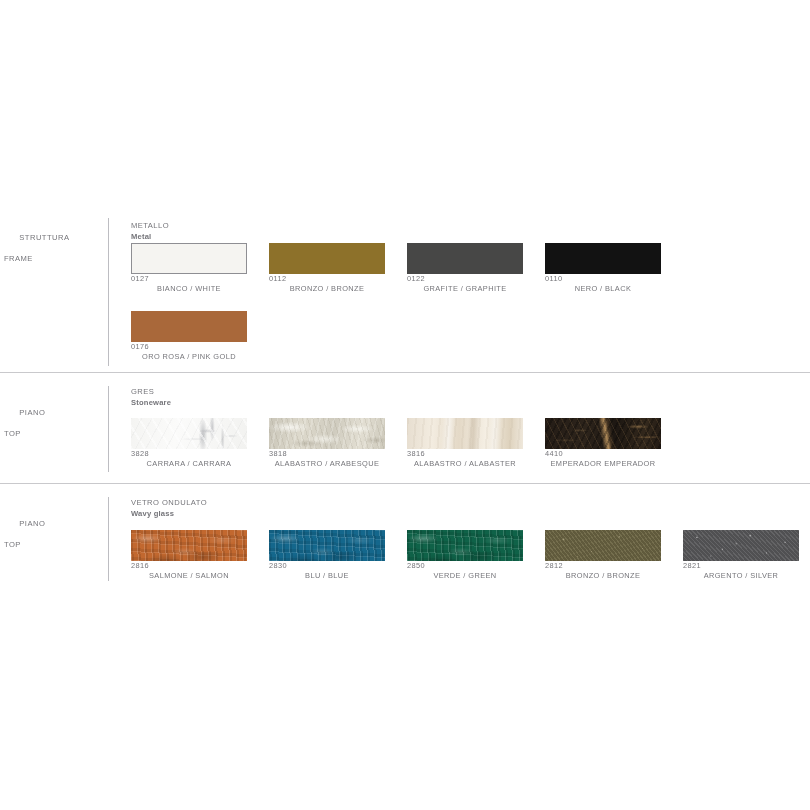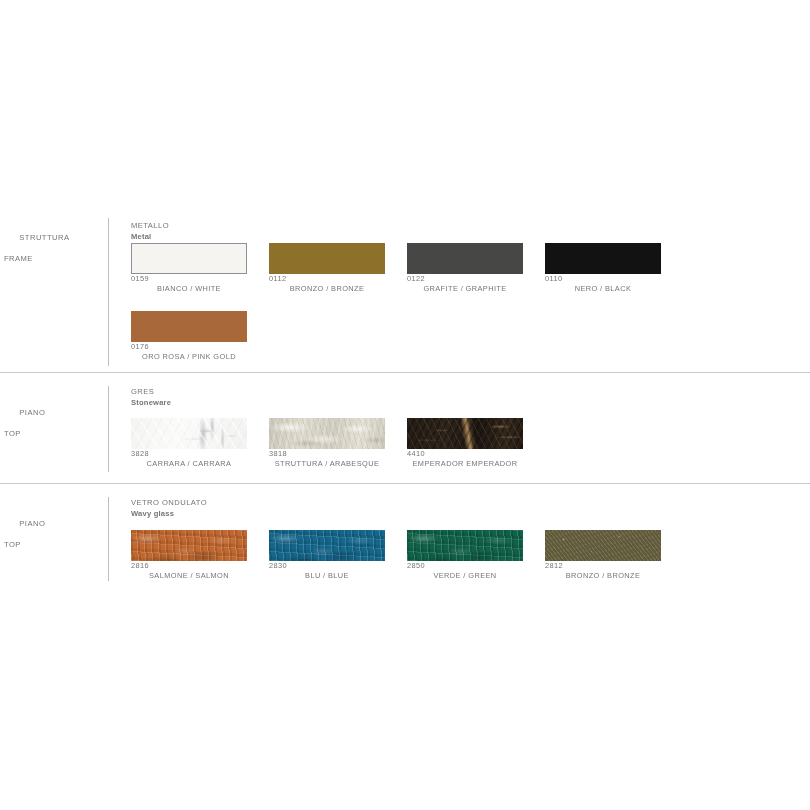--- a/index.html
+++ b/index.html
@@ -236,21 +236,21 @@
 
     <div class="mat-head" style="top:221px">
       <span class="it">METALLO</span>
       <span class="en">Metal</span>
     </div>
 
     <div class="swatch-row" style="top:243px">
       <div class="swatch-cell">
         <span class="swatch bordered" style="background-color:#f5f4f1"></span>
         <span class="swatch-caption">
-          <span class="code">0159</span>
+          <span class="code">0127</span>
           <span class="name">BIANCO / WHITE</span>
         </span>
       </div>
       <div class="swatch-cell">
         <span class="swatch" style="background-color:#8d712a"></span>
         <span class="swatch-caption">
           <span class="code">0112</span>
           <span class="name">BRONZO / BRONZE</span>
         </span>
       </div>
@@ -302,21 +302,28 @@
         <span class="swatch tex tex-carrara"></span>
         <span class="swatch-caption">
           <span class="code">3828</span>
           <span class="name">CARRARA / CARRARA</span>
         </span>
       </div>
       <div class="swatch-cell">
         <span class="swatch tex tex-arabescato"></span>
         <span class="swatch-caption">
           <span class="code">3818</span>
-          <span class="name">STRUTTURA / ARABESQUE</span>
+          <span class="name">ALABASTRO / ARABESQUE</span>
+        </span>
+      </div>
+      <div class="swatch-cell">
+        <span class="swatch tex tex-alabastro"></span>
+        <span class="swatch-caption">
+          <span class="code">3816</span>
+          <span class="name">ALABASTRO / ALABASTER</span>
         </span>
       </div>
       <div class="swatch-cell">
         <span class="swatch tex tex-emperador"></span>
         <span class="swatch-caption">
           <span class="code">4410</span>
           <span class="name">EMPERADOR EMPERADOR</span>
         </span>
       </div>
     </div>
@@ -360,16 +367,23 @@
           <span class="name">VERDE / GREEN</span>
         </span>
       </div>
       <div class="swatch-cell">
         <span class="swatch tex tex-bronzoglass" style="background-color:#6b6443"></span>
         <span class="swatch-caption">
           <span class="code">2812</span>
           <span class="name">BRONZO / BRONZE</span>
         </span>
       </div>
+      <div class="swatch-cell">
+        <span class="swatch tex tex-argento" style="background-color:#58585a"></span>
+        <span class="swatch-caption">
+          <span class="code">2821</span>
+          <span class="name">ARGENTO / SILVER</span>
+        </span>
+      </div>
     </div>
   </div>
 
 </div>
 
 </body></html>

